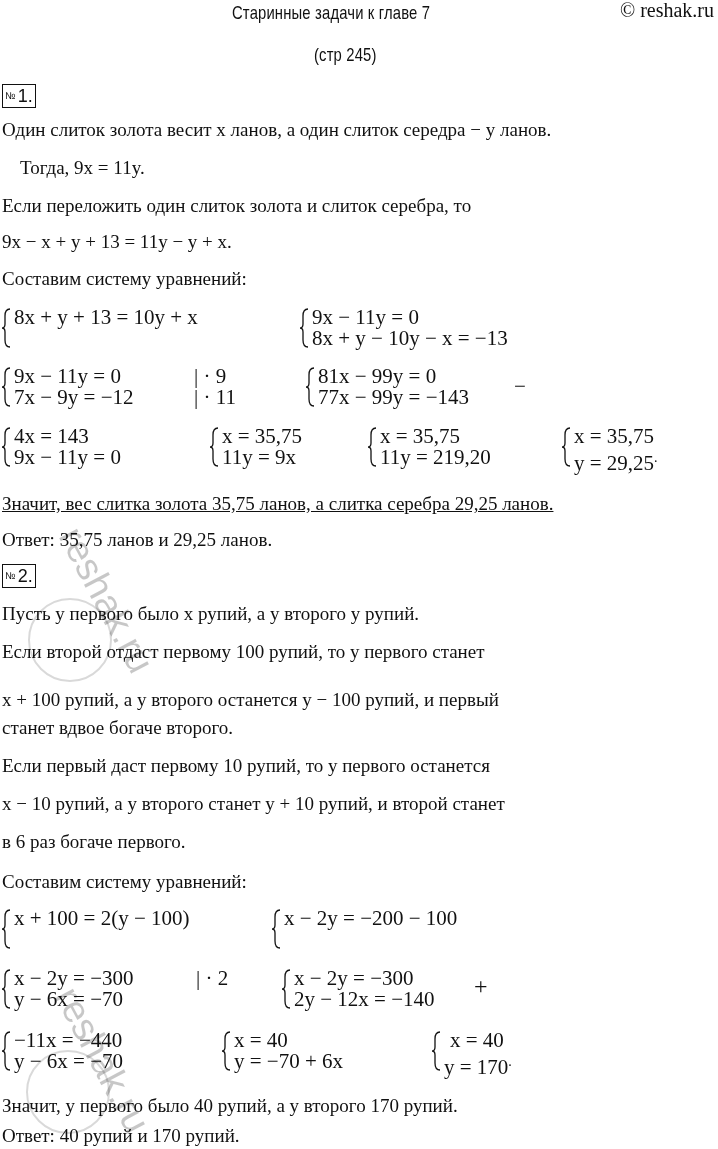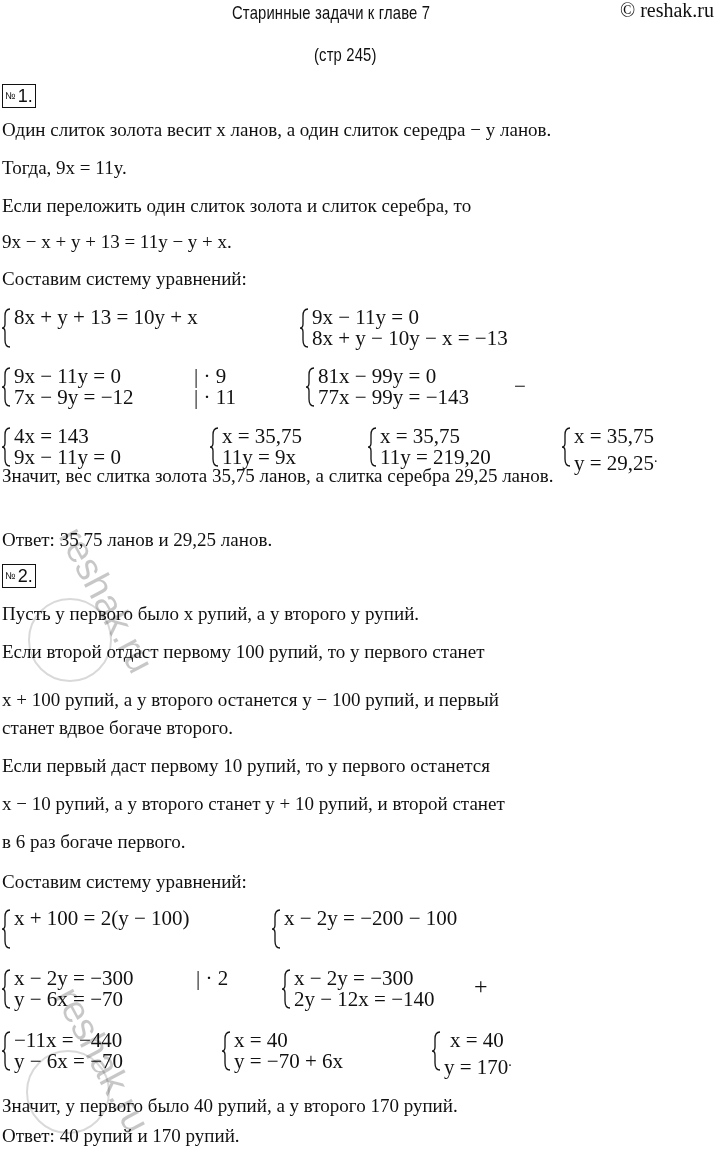--- a/index.html
+++ b/index.html
@@ -28,21 +28,21 @@
 
 <div class="hdr" style="left:232px; top:2px;">Старинные задачи к главе 7</div>
 <div class="hdr" style="left:314px; top:44px;">(стр 245)</div>
 <div class="wm-top">© reshak.ru</div>
 
 <div class="num" style="top:84px;">
   <span class="no">№</span><span>1.</span>
 </div>
 
 <div class="line" style="top:118px;">Один слиток золота весит x ланов, а один слиток середра − y ланов.</div>
-<div class="line" style="top:156px;">Тогда,   9x = 11y.</div>
+<div class="line" style="top:156px;margin-left:18px;">Тогда,   9x = 11y.</div>
 <div class="line" style="top:194px;">Если  переложить один слиток золота и слиток серебра, то</div>
 <div class="line" style="top:230px;">9x − x + y + 13 = 11y − y + x.</div>
 <div class="line" style="top:267px;">Составим систему уравнений:</div>
 
 <div class="sys" style="left:2px; top:307px;">
   <svg class="br" viewBox="0 0 10 40">
       <path d="M8 1 Q3 1 3 8 L3 16 Q3 20 0 20 Q3 20 3 24 L3 32 Q3 39 8 39" fill="none" stroke="#111" stroke-width="1.3"></path>
     </svg>
   <div class="rows">
       <div>8x + y + 13 = 10y + x</div>
@@ -112,21 +112,21 @@
 <div class="sys" style="left:562px; top:426px;">
   <svg class="br" viewBox="0 0 10 40">
       <path d="M8 1 Q3 1 3 8 L3 16 Q3 20 0 20 Q3 20 3 24 L3 32 Q3 39 8 39" fill="none" stroke="#111" stroke-width="1.3"></path>
     </svg>
   <div class="rows">
       <div>x = 35,75</div>
       <div><span>y = 29,25</span><sup style="font-size:14px;">.</sup></div>
     </div>
 </div>
 
-<div class="line" style="top:464px;">Значит, вес слитка золота 35,75 ланов, а слитка серебра 29,25 ланов.</div>
+<div class="line" style="top:492px;text-decoration:underline;">Значит, вес слитка золота 35,75 ланов, а слитка серебра 29,25 ланов.</div>
 <div class="line" style="top:528px;">Ответ: 35,75 ланов и 29,25 ланов.</div>
 
 <div class="num" style="top:564px;">
   <span class="no">№</span><span>2.</span>
 </div>
 
 <div class="line" style="top:602px;">Пусть у первого было x рупий, а у второго y рупий.</div>
 <div class="line" style="top:640px;">Если второй отдаст первому 100 рупий, то у первого станет</div>
 <div class="line" style="top:688px;">x + 100 рупий, а у второго останется y − 100 рупий, и первый</div>
 <div class="line" style="top:716px;">станет вдвое богаче второго.</div>

